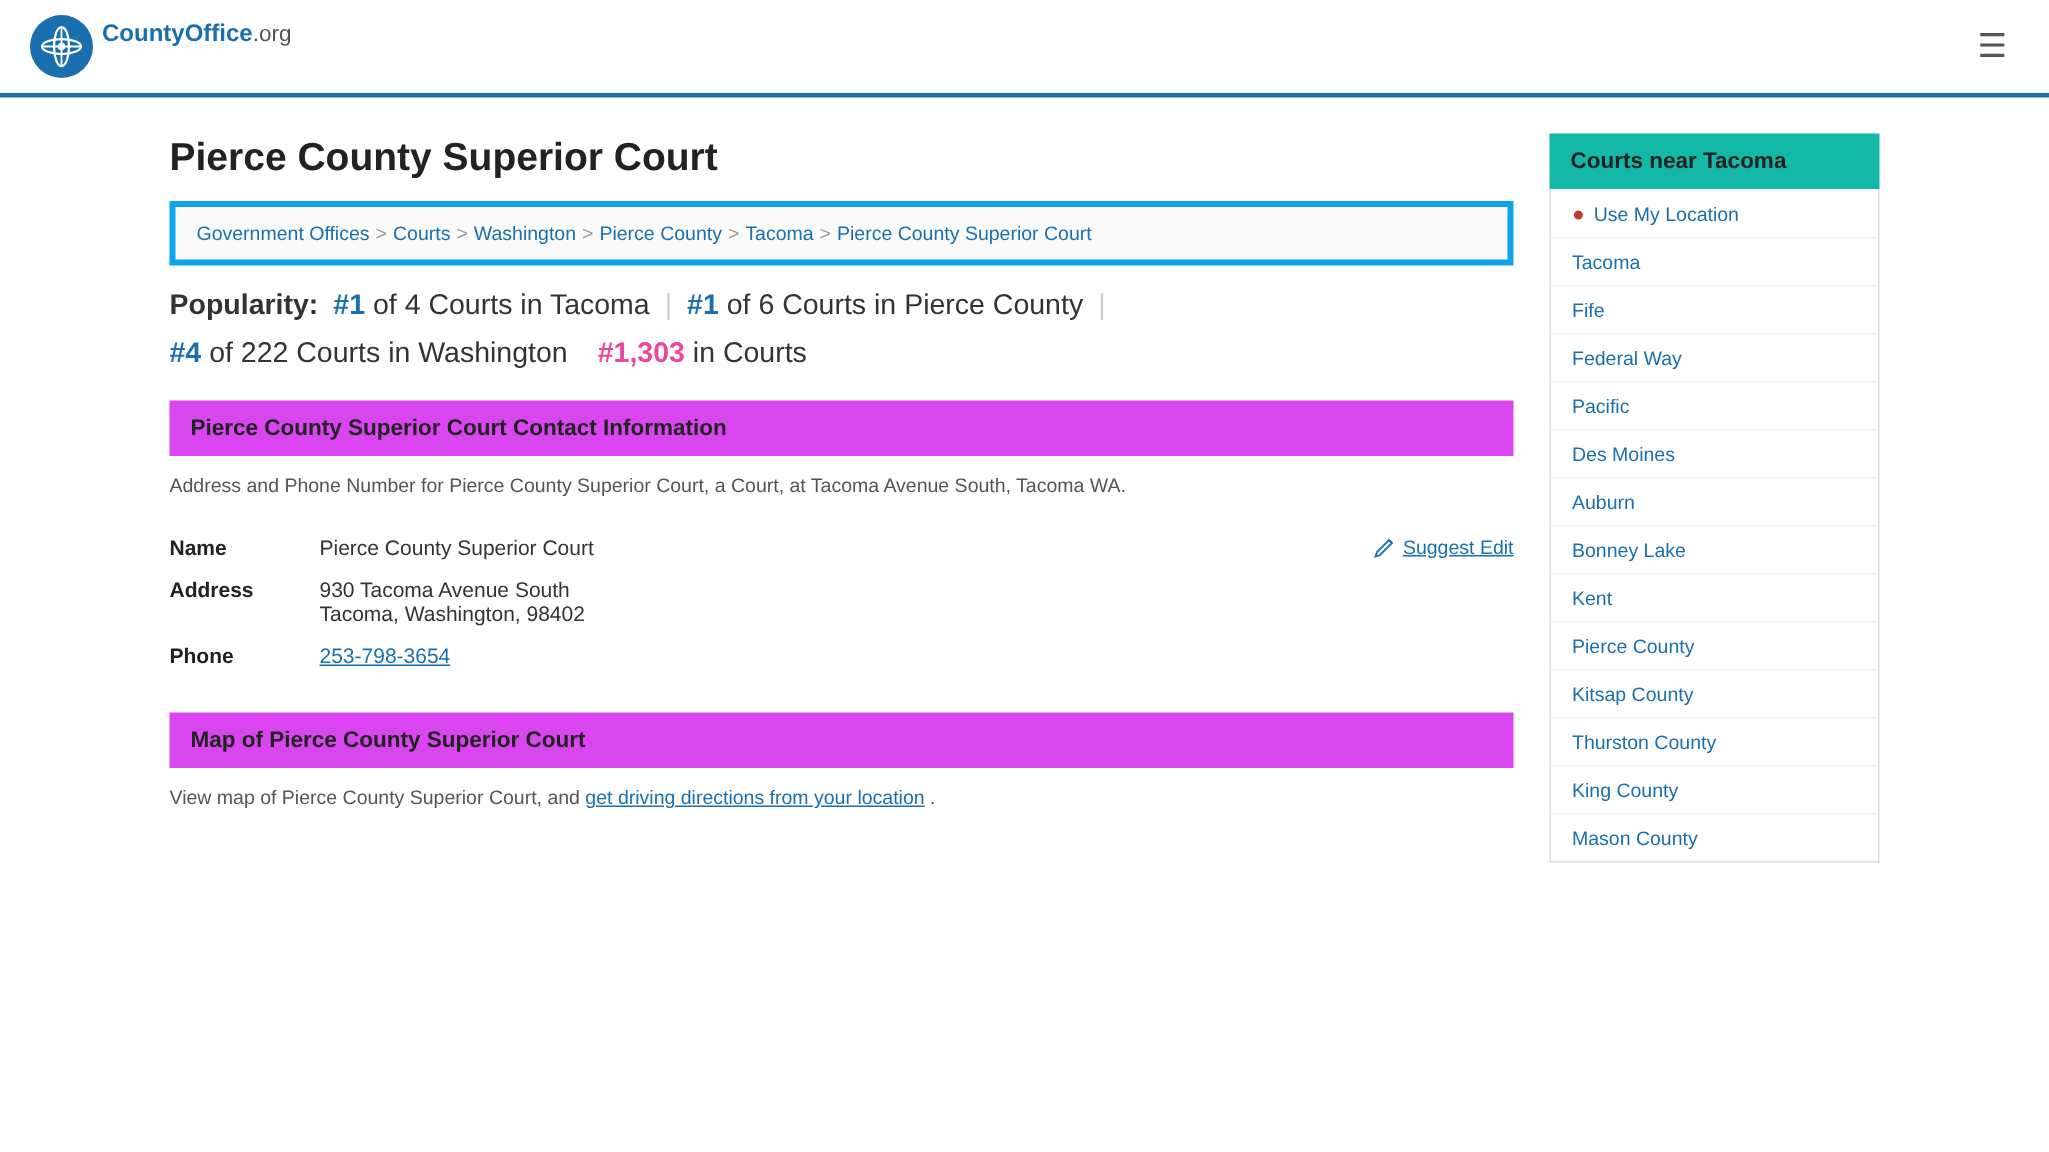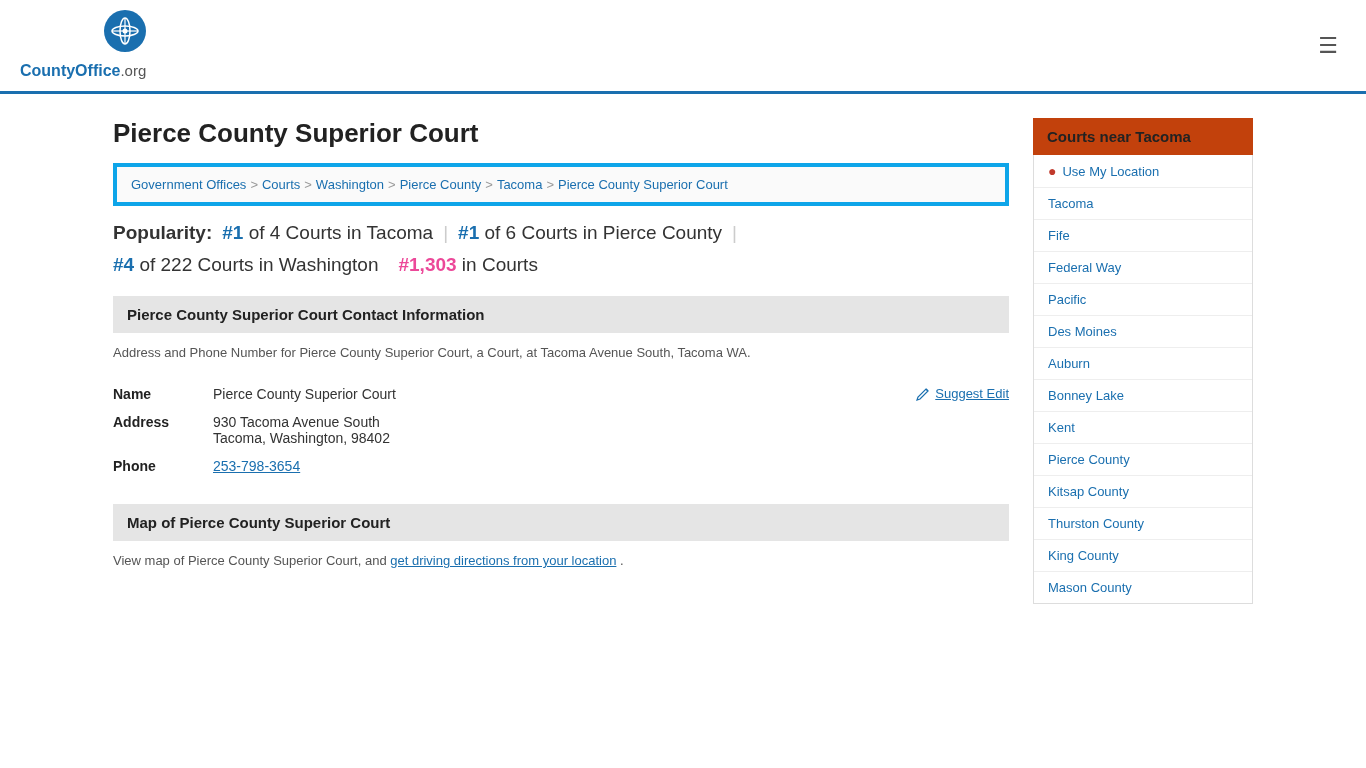--- a/index.html
+++ b/index.html
@@ -9,23 +9,22 @@
     .header {
       background: #fff;
       border-bottom: 3px solid #1a6faf;
       padding: 10px 20px;
       display: flex;
       align-items: center;
       justify-content: space-between;
     }
     .logo-area {
       display: flex;
-      align-items: flex-end;
+      align-items: flex-start;
       gap: 6px;
-      flex-direction: column;
     }
     .logo-icon {
       width: 42px;
       height: 42px;
       background: #1a6faf;
       border-radius: 50%;
       display: flex;
       align-items: center;
       justify-content: center;
       color: white;
@@ -132,21 +131,21 @@
       align-items: center;
       gap: 10px;
       font-size: 19px;
       margin-bottom: 20px;
     }
     .popularity-label { font-weight: bold; }
     .pop-divider { color: #ccc; }
 
     
     .section-header {
-      background: #e5e5e5;
+      background: #d946ef;
       padding: 10px 14px;
       font-size: 15px;
       font-weight: bold;
       color: #222;
       margin-bottom: 12px;
     }
 
     
     .contact-desc {
       font-size: 13px;
@@ -189,21 +188,21 @@
       font-size: 13px;
       color: #555;
       margin-bottom: 8px;
     }
     .map-desc a {
       color: #1a6faf;
     }
 
     
     .sidebar-title {
-      background: #c2410c;
+      background: #14b8a6;
       padding: 10px 14px;
       font-size: 15px;
       font-weight: bold;
       color: #222;
       margin-bottom: 0;
     }
     .sidebar-list {
       list-style: none;
       border: 1px solid #ddd;
       border-top: none;

